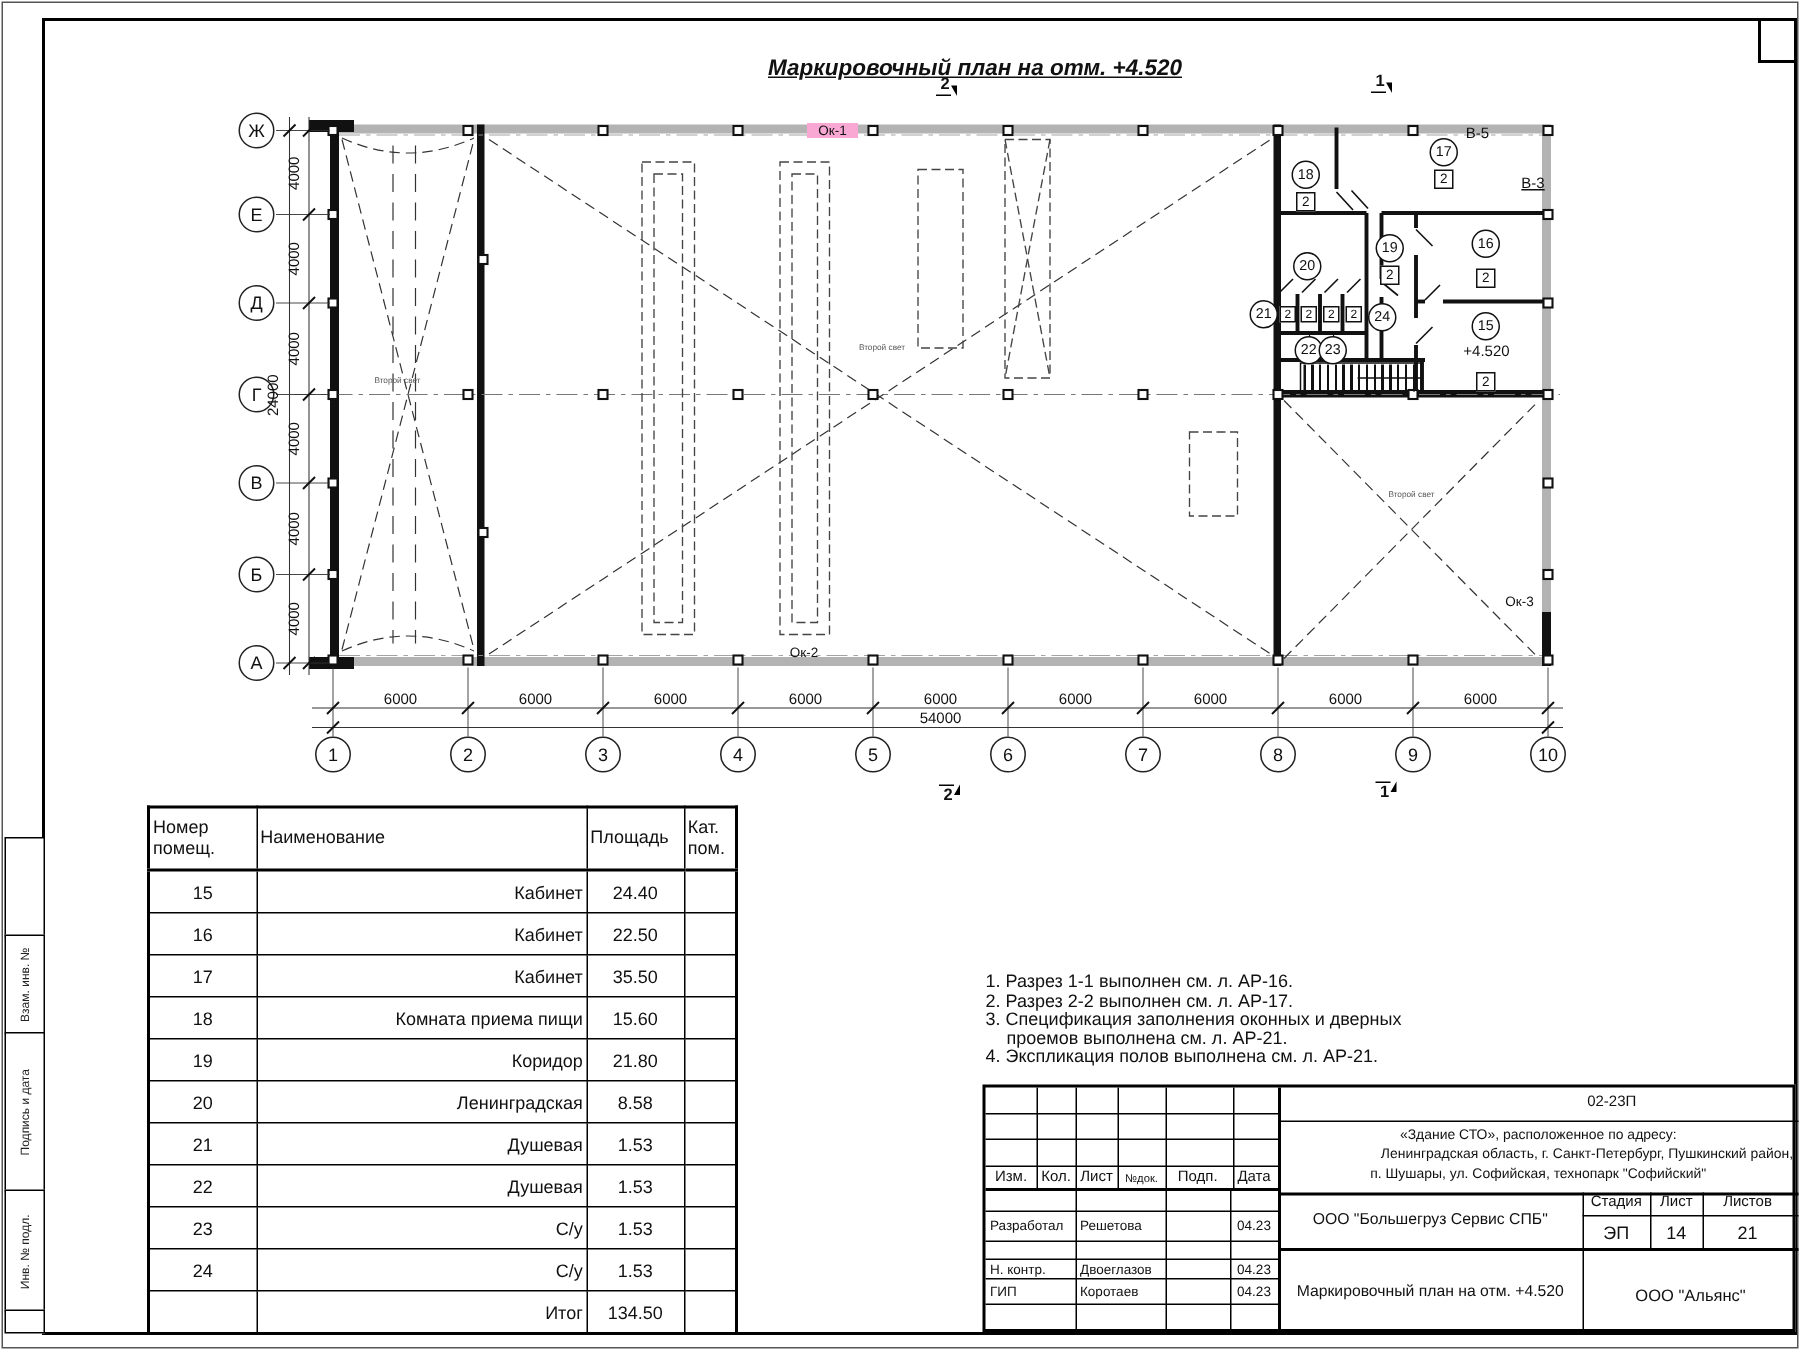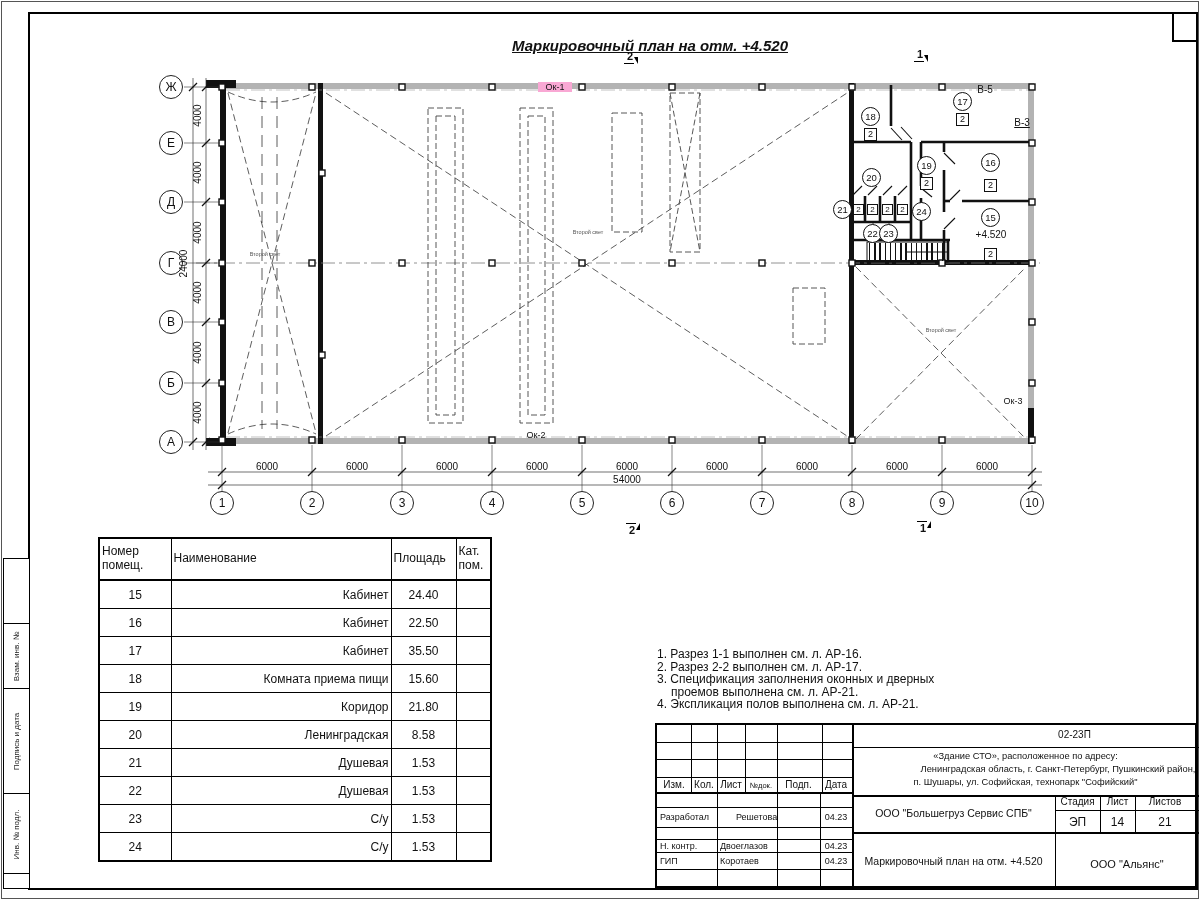--- a/index.html
+++ b/index.html
@@ -421,20 +421,26 @@
           <td class="c-name">С/у</td>
           <td class="c-area">1.53</td>
           <td></td>
         </tr>
     <tr>
           <td class="c-num">24</td>
           <td class="c-name">С/у</td>
           <td class="c-area">1.53</td>
           <td></td>
         </tr>
+    <tr>
+          <td></td>
+          <td class="c-name" style="padding-left:24px;">Итог</td>
+          <td class="c-area">134.50</td>
+          <td></td>
+        </tr>
   </tbody>
     </table>
 
   <div class="abs notes" style="left:657px;top:648px;width:300px;">
     <div>1. Разрез 1-1 выполнен см. л. АР-16.</div>
     <div>2. Разрез 2-2 выполнен см. л. АР-17.</div>
     <div>3. Спецификация заполнения оконных и дверных</div>
     <div class="ind">проемов выполнена см. л. АР-21.</div>
     <div>4. Экспликация полов выполнена см. л. АР-21.</div>
   </div>
@@ -470,21 +476,21 @@
     <div class="tbt ctr" style="left:197px;top:26px;width:343px;font-size:9.3px;">«Здание СТО», расположенное по адресу:</div>
     <div class="tbt ctr" style="left:197px;top:39px;width:408px;font-size:9.3px;">Ленинградская область, г. Санкт-Петербург, Пушкинский район,</div>
     <div class="tbt ctr" style="left:197px;top:52px;width:343px;font-size:9.3px;">п. Шушары, ул. Софийская, технопарк "Софийский"</div>
     <div class="tbt ctr" style="left:0;top:54px;width:34px;font-size:10px;">Изм.</div>
     <div class="tbt ctr" style="left:34px;top:54px;width:26px;font-size:10px;">Кол.</div>
     <div class="tbt ctr" style="left:60px;top:54px;width:28px;font-size:10px;">Лист</div>
     <div class="tbt ctr" style="left:88px;top:56px;width:32px;font-size:7.5px;">№док.</div>
     <div class="tbt ctr" style="left:120px;top:54px;width:43px;font-size:10px;">Подп.</div>
     <div class="tbt ctr" style="left:163px;top:54px;width:32px;font-size:10px;">Дата</div>
     <div class="tbt" style="left:3px;top:87px;font-size:9px;">Разработал</div>
-    <div class="tbt" style="left:63px;top:87px;font-size:9px;margin-left:16px;">Решетова</div>
+    <div class="tbt" style="left:63px;top:87px;font-size:9px;">Решетова</div>
     <div class="tbt ctr" style="left:163px;top:87px;width:32px;font-size:9px;">04.23</div>
     <div class="tbt" style="left:3px;top:116px;font-size:9px;">Н. контр.</div>
     <div class="tbt" style="left:63px;top:116px;font-size:9px;">Двоеглазов</div>
     <div class="tbt ctr" style="left:163px;top:116px;width:32px;font-size:9px;">04.23</div>
     <div class="tbt" style="left:3px;top:131px;font-size:9px;">ГИП</div>
     <div class="tbt" style="left:63px;top:131px;font-size:9px;">Коротаев</div>
     <div class="tbt ctr" style="left:163px;top:131px;width:32px;font-size:9px;">04.23</div>
     <div class="tbt ctr" style="left:195px;top:82px;width:203px;font-size:10.5px;">ООО "Большегруз Сервис СПБ"</div>
     <div class="tbt ctr" style="left:398px;top:71px;width:45px;font-size:10px;">Стадия</div>
     <div class="tbt ctr" style="left:443px;top:71px;width:35px;font-size:10px;">Лист</div>

